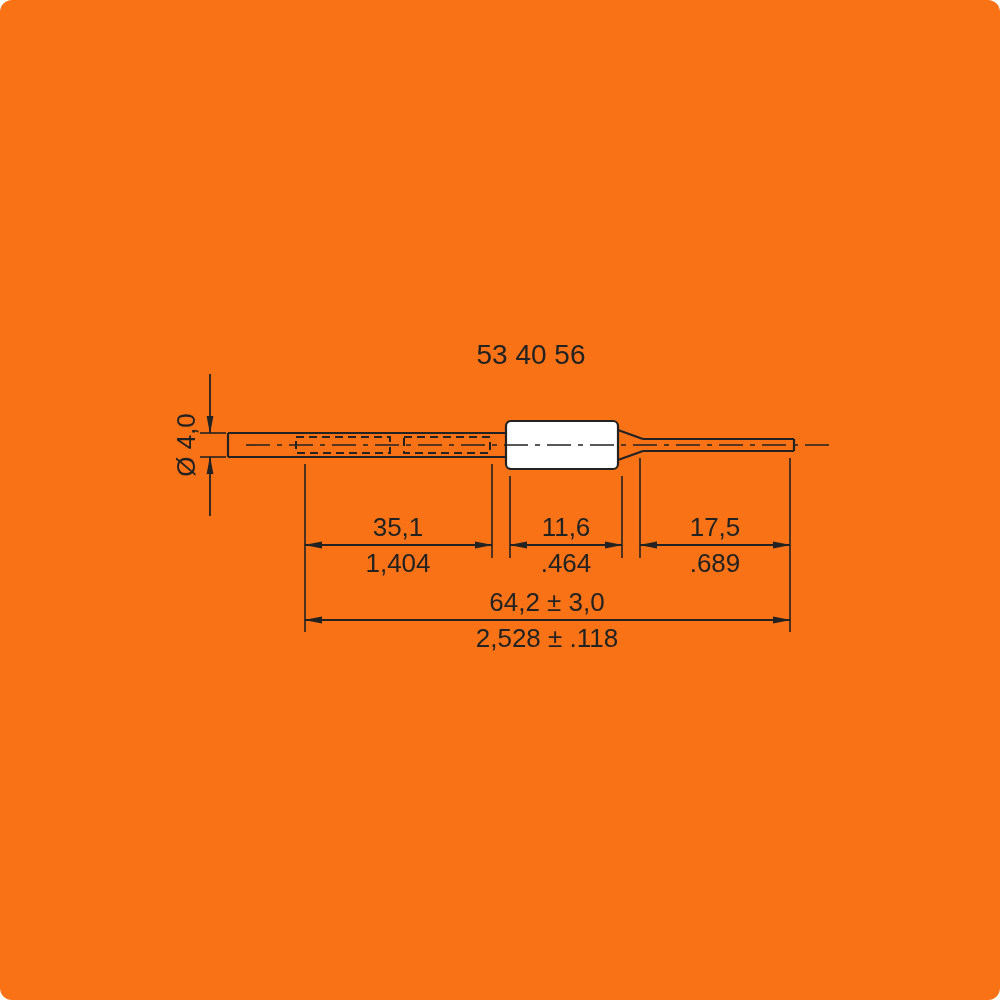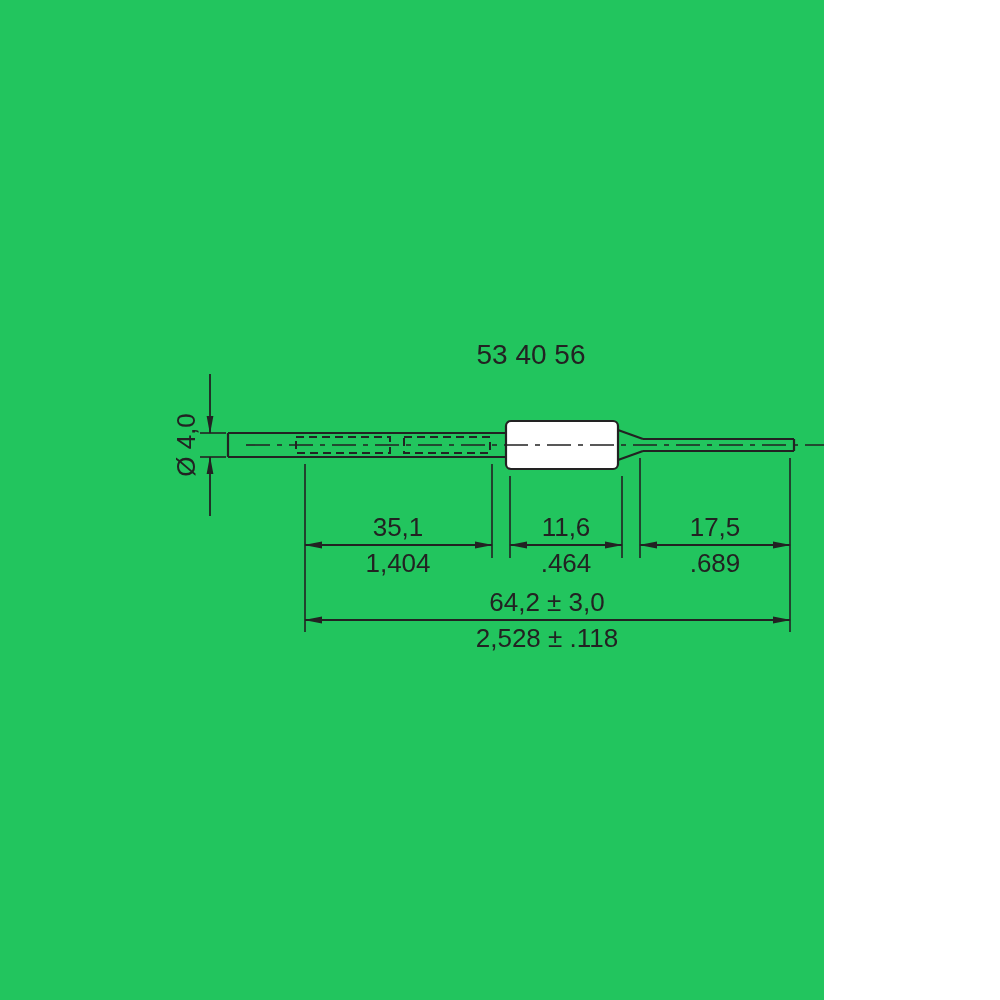--- a/index.html
+++ b/index.html
@@ -5,24 +5,25 @@
   html, body {
     margin: 0;
     padding: 0;
     width: 1000px;
     height: 1000px;
     background: #ffffff;
     font-family: "Liberation Sans", sans-serif;
   }
   .canvas {
     position: relative;
-    width: 824px;
+    width: 1000px;
     height: 1000px;
-    background: #22c55e;
+    background: #f97316;
     overflow: hidden;
+    border-radius: 12px;
   }
   svg { display: block; }
   .obj-line   { stroke: #222222; stroke-width: 2.2; fill: none; }
   .obj-rect   { stroke: #222222; stroke-width: 2.2; fill: #ffffff; }
   .dash-rect  { stroke: #222222; stroke-width: 2;   fill: none; stroke-dasharray: 8 5; }
   .centerline { stroke: #222222; stroke-width: 1.6; fill: none; stroke-dasharray: 24 7 5 7; }
   .ext-line   { stroke: #222222; stroke-width: 1.6; fill: none; }
   .dim-line   { stroke: #222222; stroke-width: 1.8; fill: none; }
   .dim-text   { font-family: "Liberation Sans", sans-serif; font-size: 26px; fill: #222222; }
   .title-text { font-family: "Liberation Sans", sans-serif; font-size: 28px; fill: #222222; }

